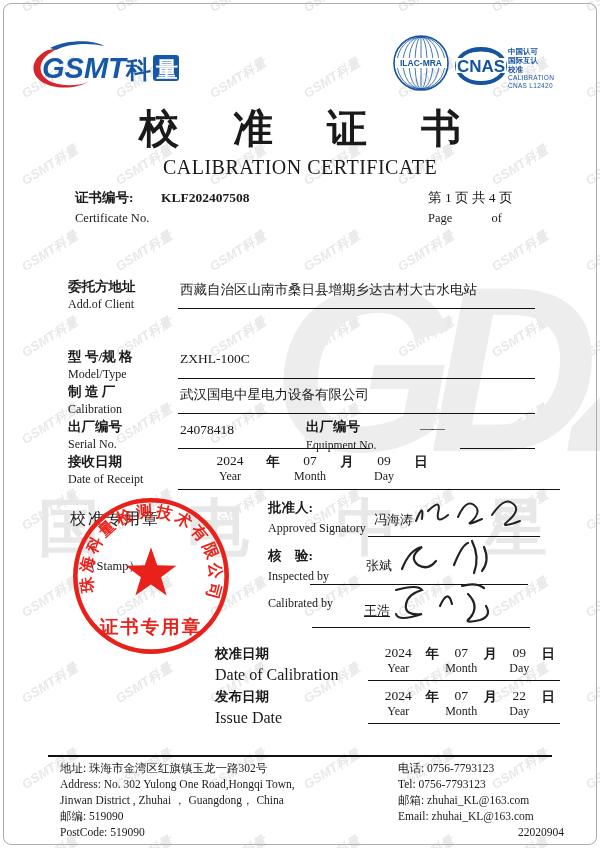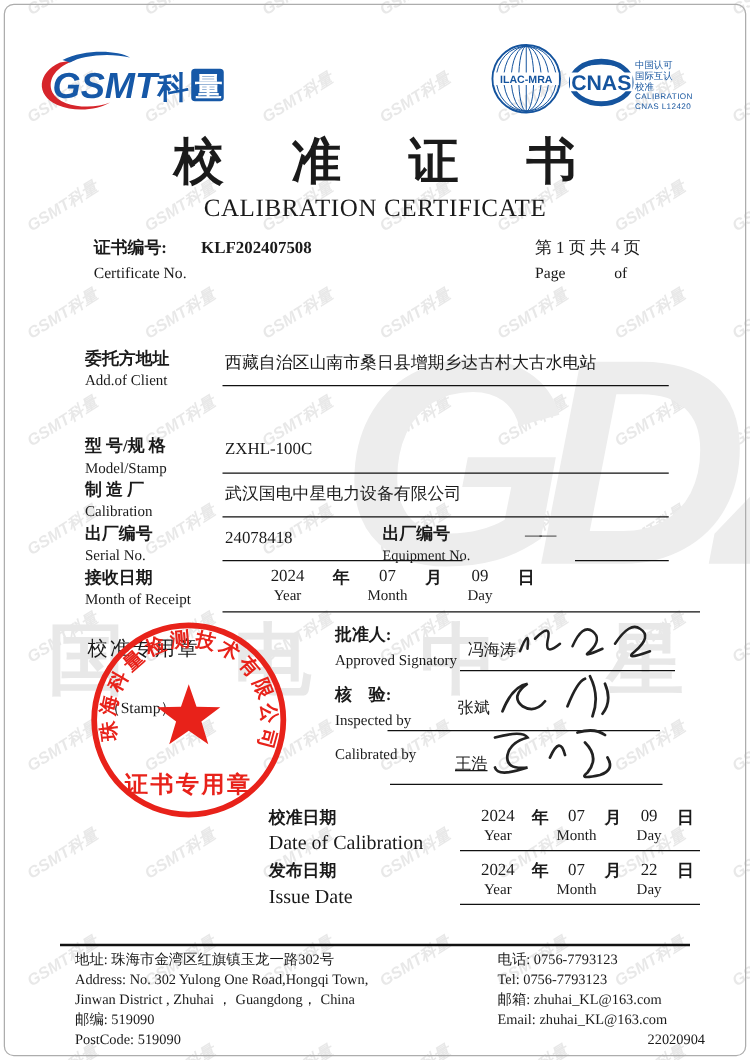--- a/index.html
+++ b/index.html
@@ -17,21 +17,21 @@
   .wm-big-cn{position:absolute;left:38px;top:486px;z-index:0;font-size:62px;font-weight:bold;
       letter-spacing:87px;color:#e8e8e8;white-space:nowrap;}
 
   .content{position:absolute;inset:0;z-index:1;}
 
   
   .gsmt-logo{position:absolute;left:26px;top:38px;}
   .ilac-seal{position:absolute;left:392px;top:34px;}
   .cnas-logo{position:absolute;left:455px;top:42px;}
   .cnas-text{position:absolute;left:508px;top:47px;color:#15549e;font-family:"Liberation Sans",sans-serif;}
-  .cnas-text .cn{font-size:7.5px;font-weight:normal;line-height:9px;}
+  .cnas-text .cn{font-size:7.5px;font-weight:bold;line-height:9px;}
   .cnas-text .en{font-size:6.5px;line-height:8px;letter-spacing:.3px;}
 
   .title-cn{position:absolute;left:0;right:0;top:101px;text-align:center;font-size:40px;font-weight:bold;
       letter-spacing:22px;padding-left:22px;white-space:nowrap;}
   .title-en{position:absolute;left:0;right:0;top:156px;text-align:center;font-size:20px;letter-spacing:.5px;}
 
   .certno{position:absolute;left:75px;top:189px;font-size:13.5px;}
   .certno .l1{font-weight:bold;}
   .certno .l1 .val{margin-left:24px;font-family:"Liberation Serif",serif;}
   .certno .l2{font-size:12.5px;font-weight:normal;margin-top:4px;}
@@ -270,21 +270,21 @@
     <div class="frow r1">
       <div class="flabel">
           <span class="cn">委托方地址</span>
           <span class="en">Add.of Client</span>
         </div>
       <div class="fval">西藏自治区山南市桑日县增期乡达古村大古水电站</div>
     </div>
     <div class="frow r3">
       <div class="flabel">
           <span class="cn">型 号/规 格</span>
-          <span class="en">Model/Stamp</span>
+          <span class="en">Model/Type</span>
         </div>
       <div class="fval">ZXHL-100C</div>
     </div>
     <div class="frow r4">
       <div class="flabel">
           <span class="cn">制 造 厂</span>
           <span class="en">Calibration</span>
         </div>
       <div class="fval">武汉国电中星电力设备有限公司</div>
     </div>
@@ -300,21 +300,21 @@
         <span class="eq-cn">出厂编号</span>
         <span class="eq-val">——</span>
         <span class="eq-en">Equipment No.</span>
         <span class="eq-line"></span>
       </div>
     </div>
 
     <div class="frow r6">
       <div class="flabel">
           <span class="cn">接收日期</span>
-          <span class="en">Month of Receipt</span>
+          <span class="en">Date of Receipt</span>
         </div>
       <div class="datewrap">
         <div class="date-cols">
           <span class="c cw56">
               <span class="num">2024</span>
               <span class="en">Year</span>
             </span>
           <span class="c cw30">
               <span class="unit">年</span>
             </span>

